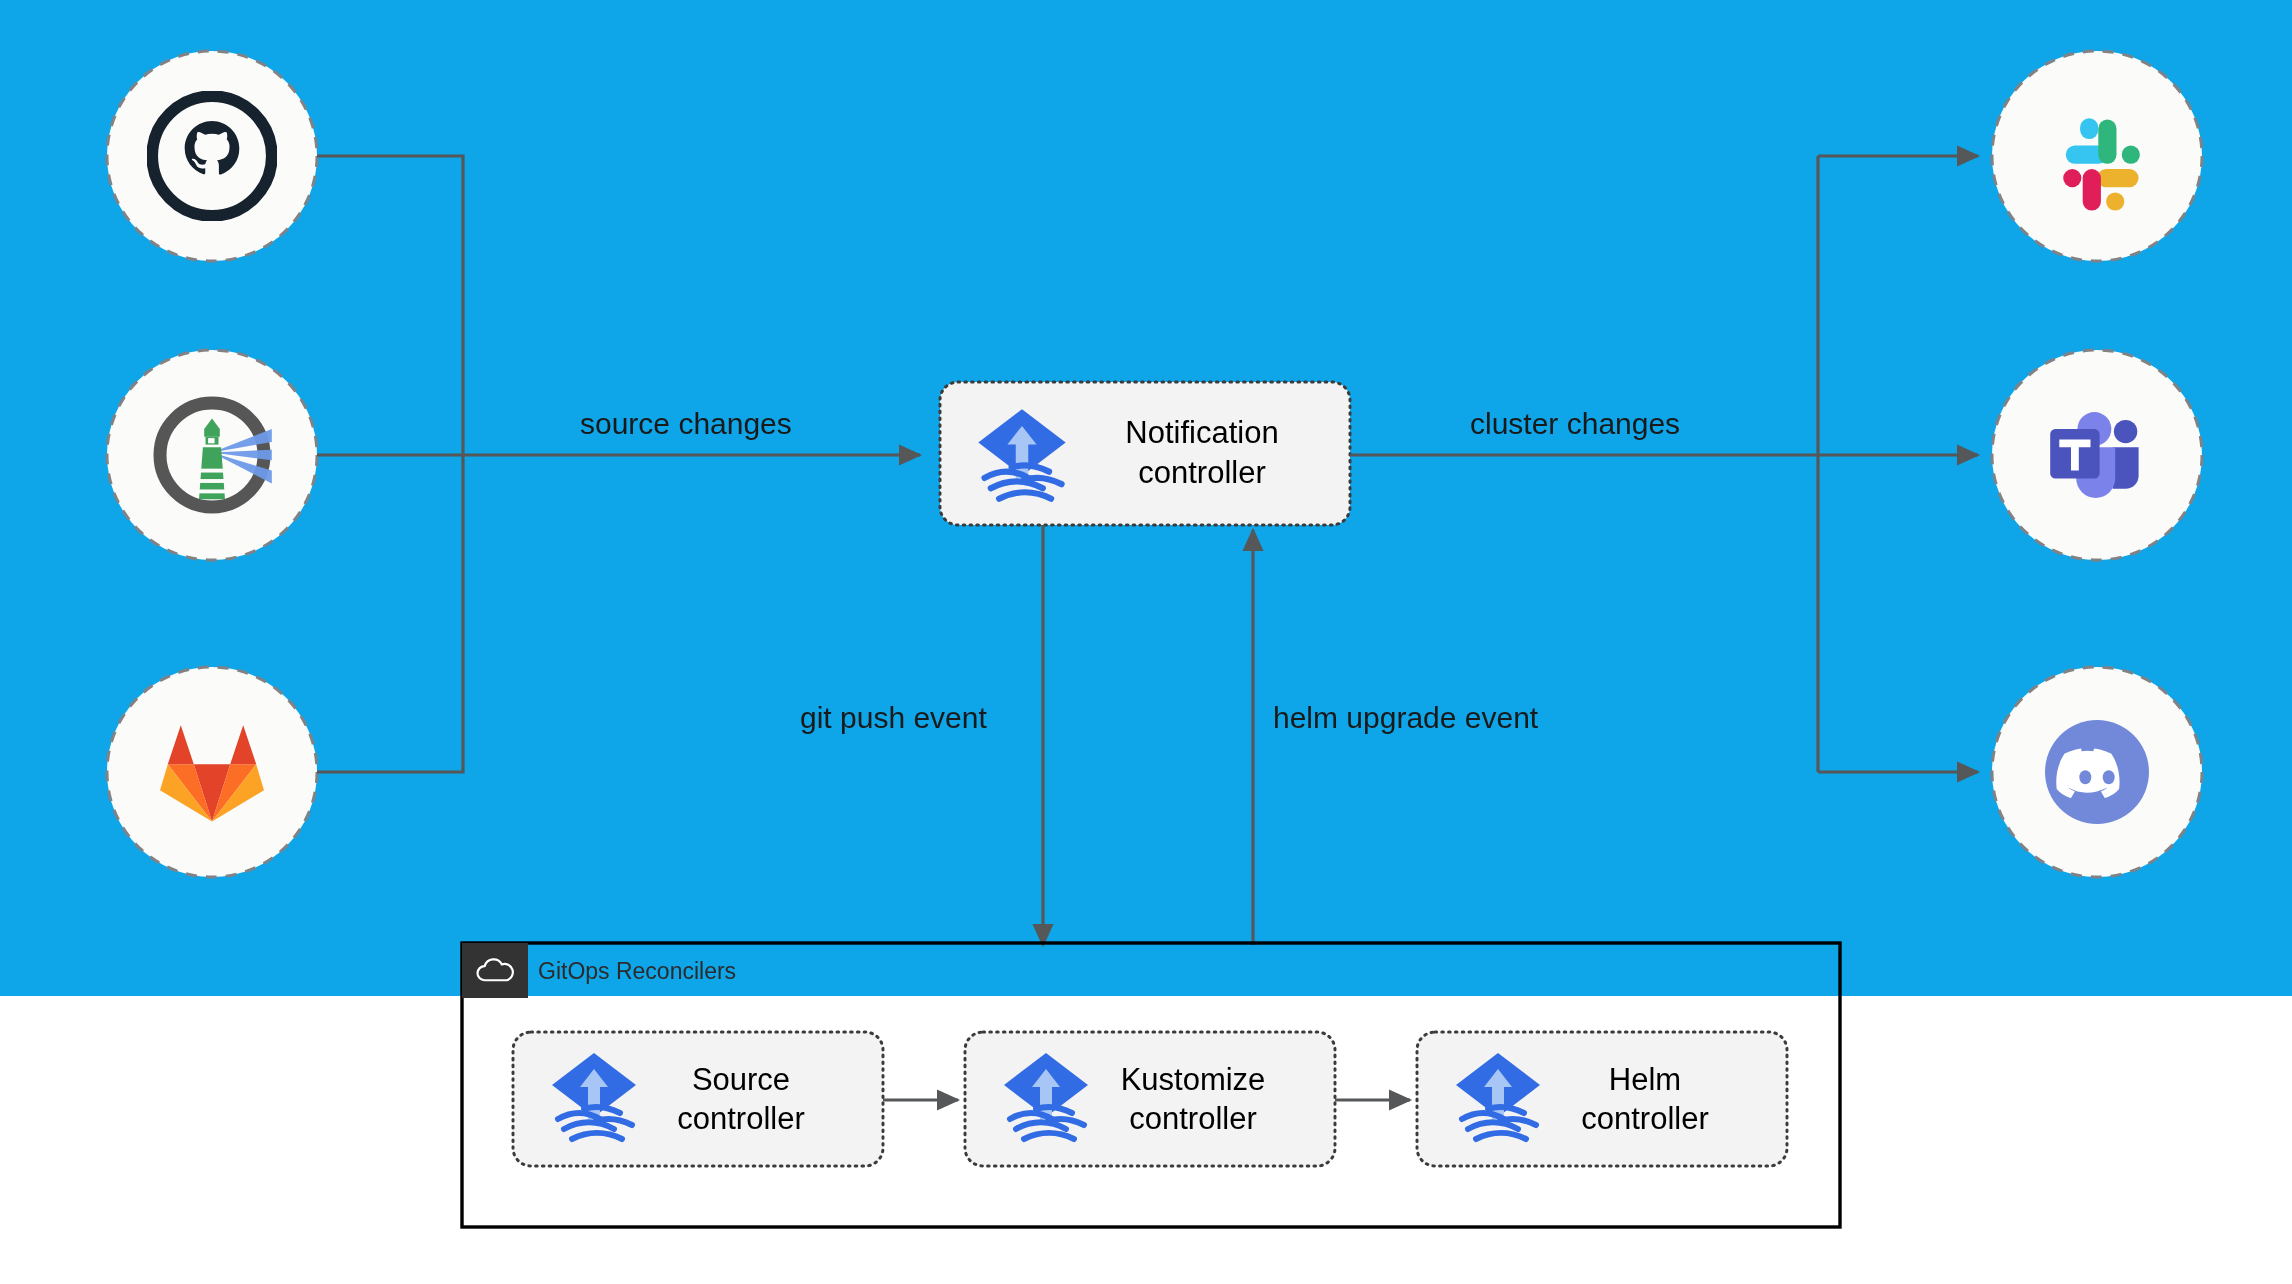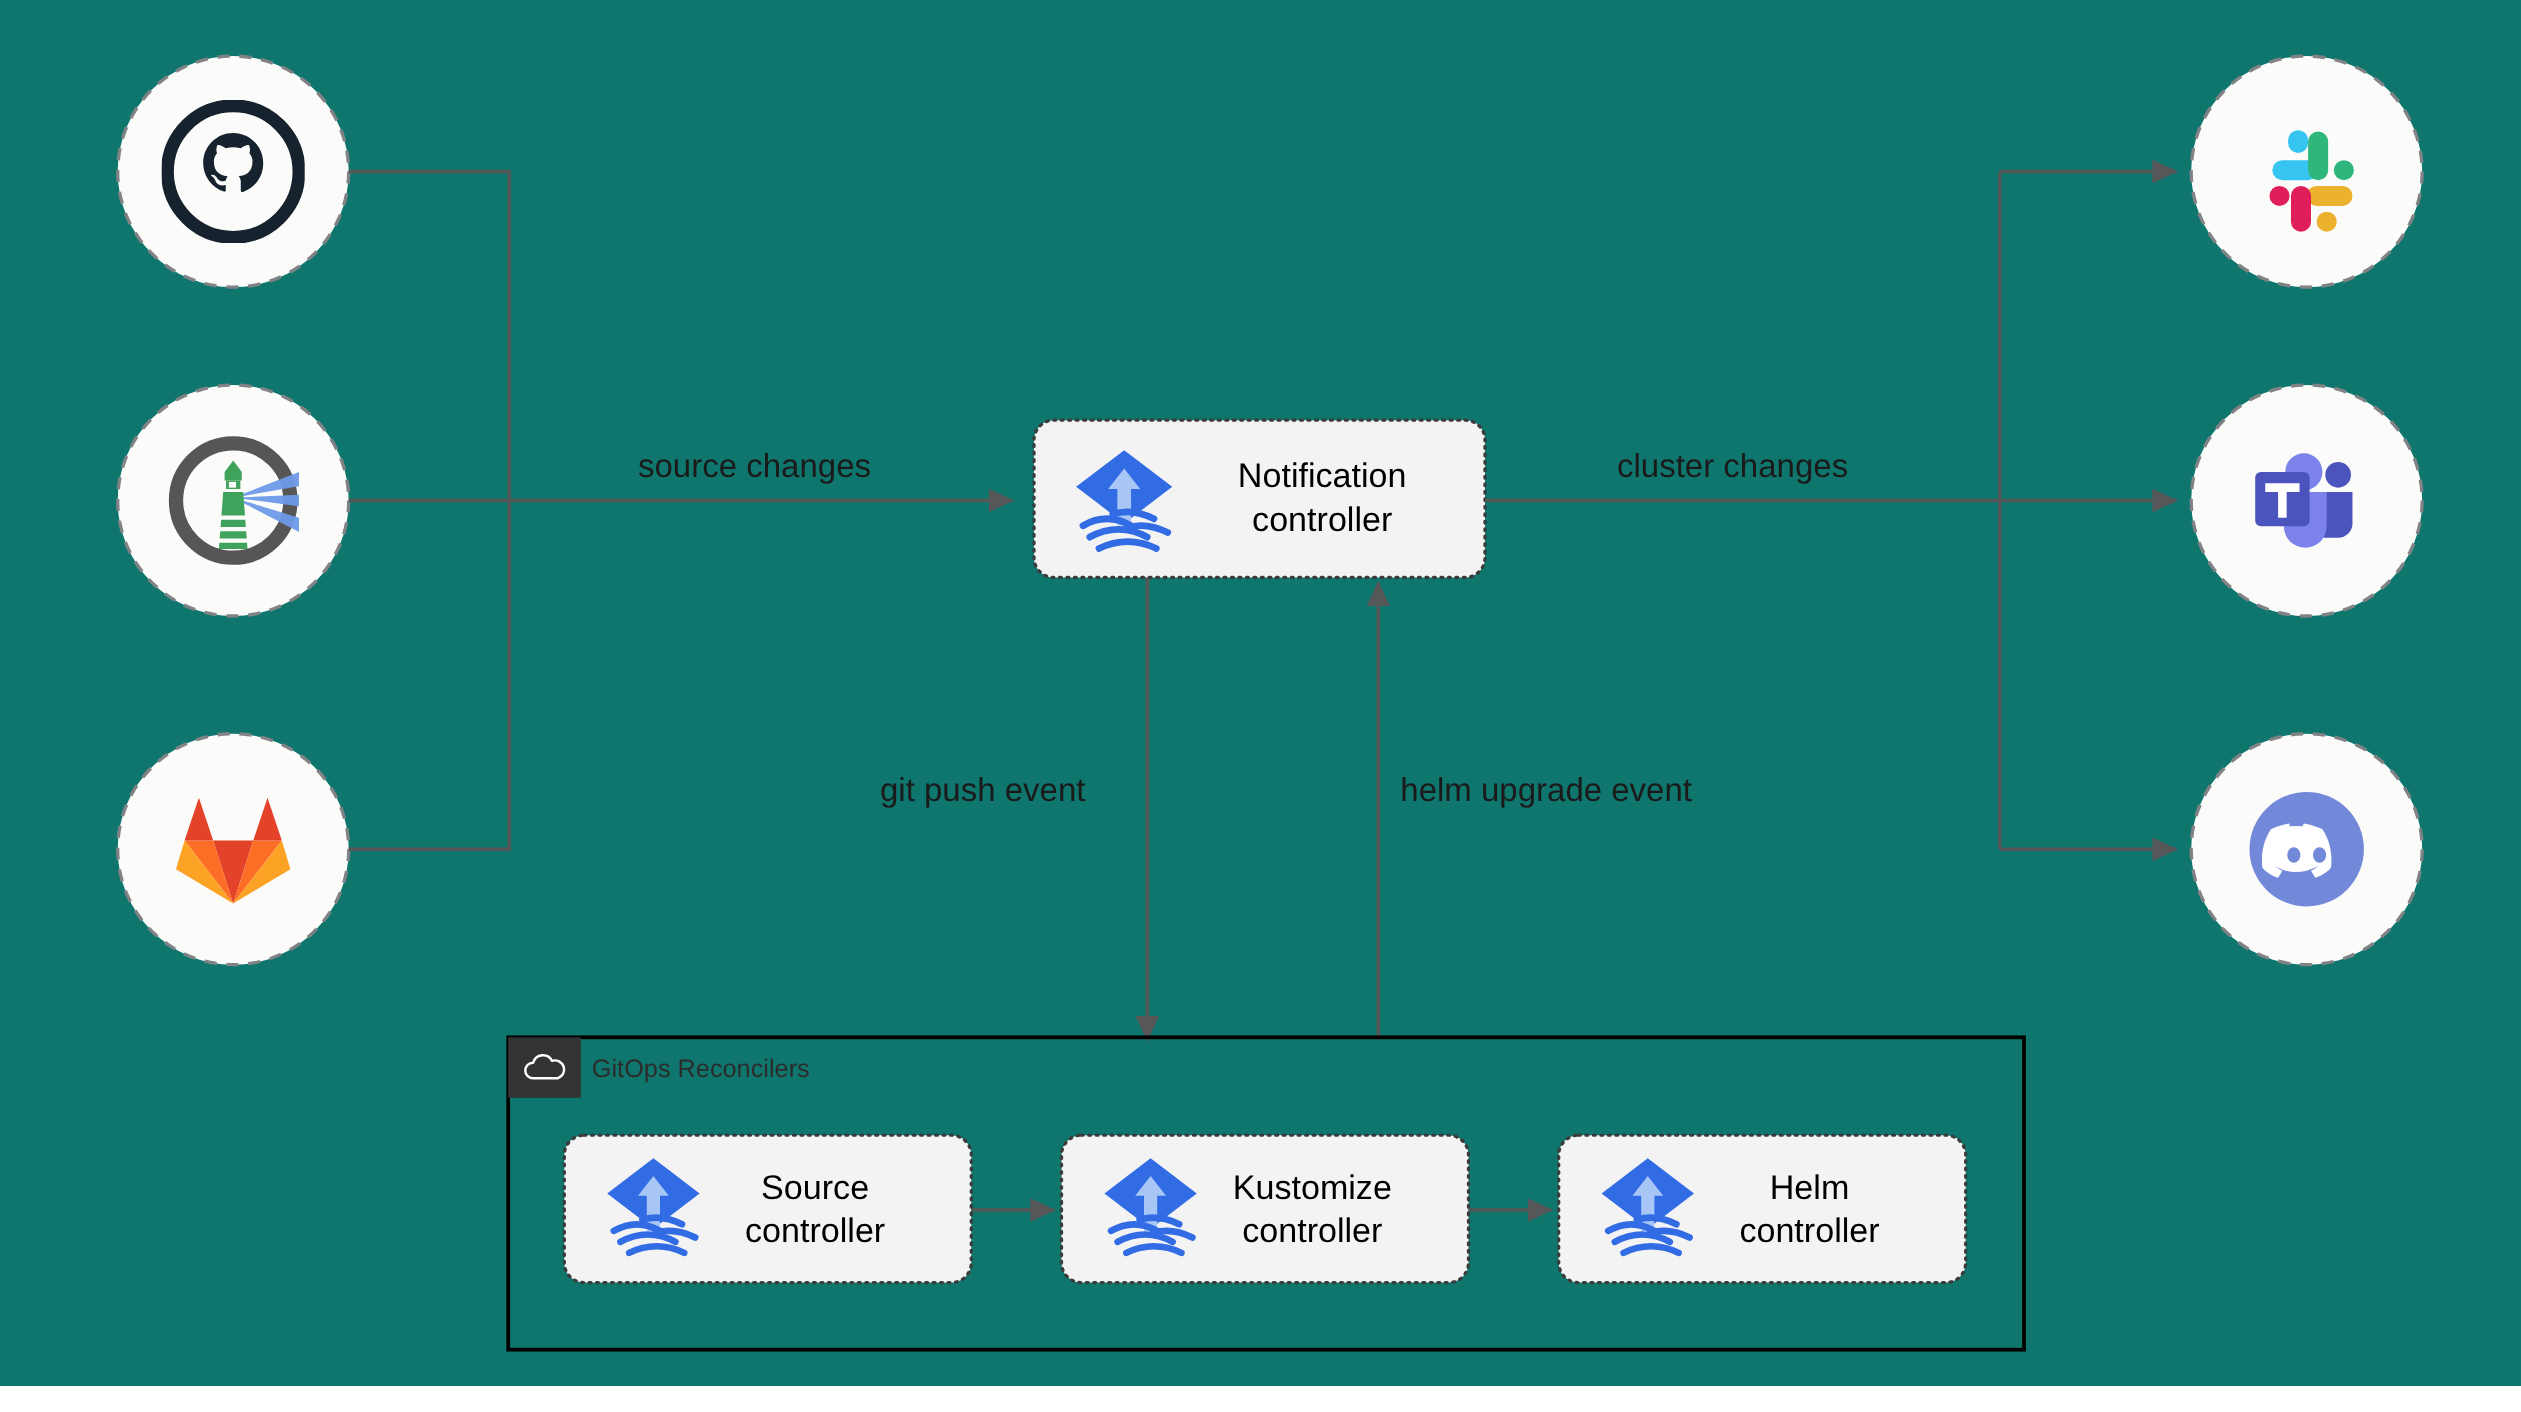--- a/index.html
+++ b/index.html
@@ -9,22 +9,22 @@
   }
   body {
     width: 2292px;
     height: 1284px;
     font-family: "Liberation Sans", sans-serif;
     overflow: hidden;
   }
   #diagram-root {
     position: relative;
     width: 2292px;
-    height: 1260px;
-    background: #0f766e;
+    height: 996px;
+    background: #0ea5e9;
   }
   svg.canvas {
     position: absolute;
     top: 0;
     left: 0;
     width: 2292px;
     height: 1284px;
   }
   .edge-label {
     font-family: "Liberation Sans", sans-serif;

